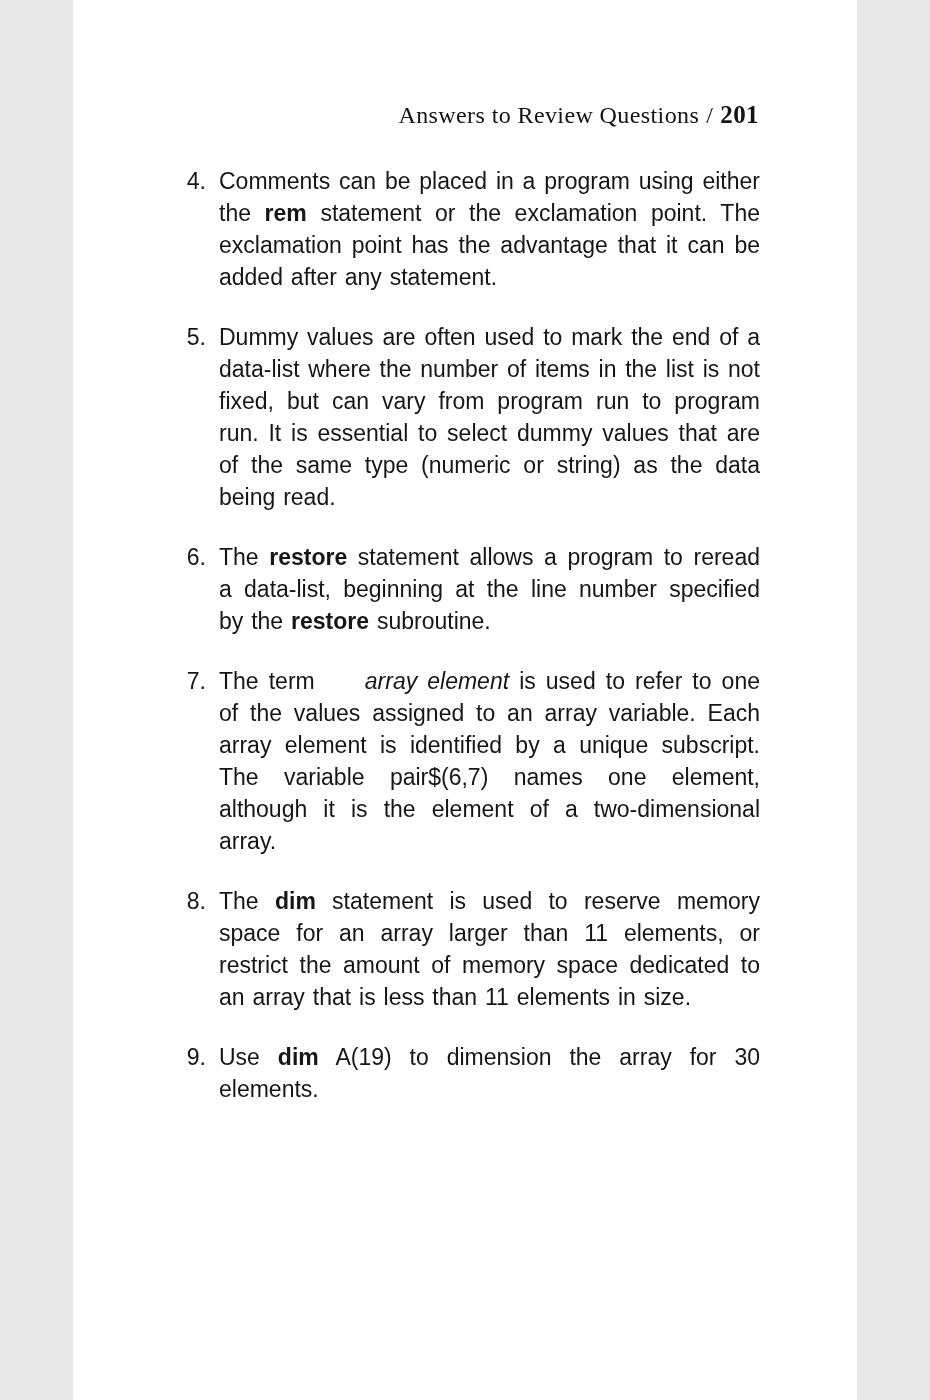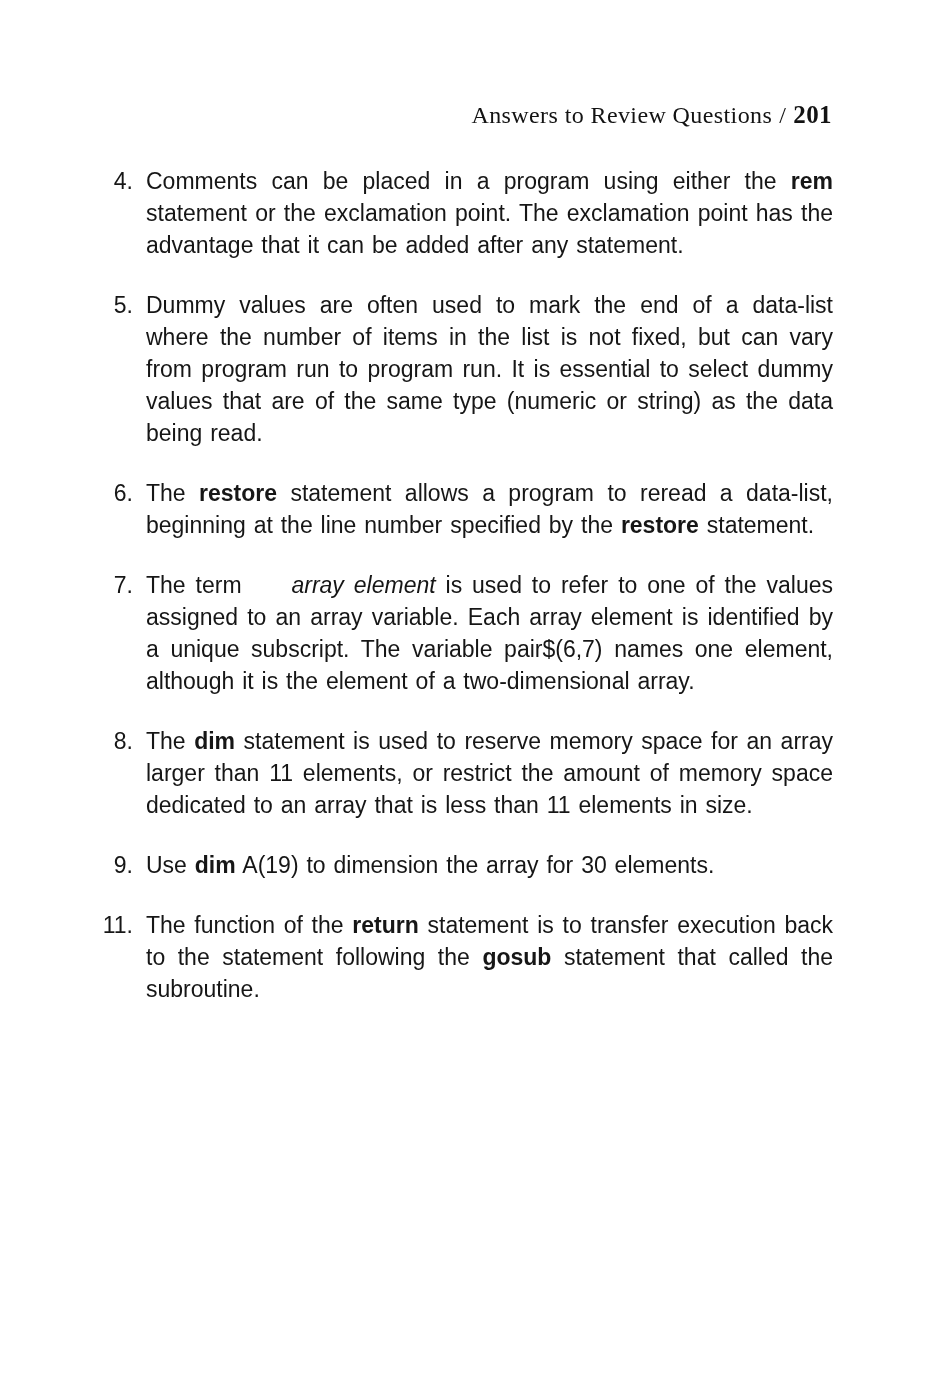--- a/index.html
+++ b/index.html
@@ -2,21 +2,21 @@
 <html><head>
 <meta charset="utf-8">
 <style>
   html, body {
     margin: 0;
     padding: 0;
     background: #e8e8e8;
   }
   .page {
     position: relative;
-    width: 930px;
+    width: 784px;
     height: 1400px;
     margin: 0 auto;
     background: #ffffff;
     color: #161616;
     font-family: "Liberation Sans", "DejaVu Sans", sans-serif;
     overflow: hidden;
     box-sizing: border-box;
   }
   .running-header {
     margin: 101px 98px 36px 0;
@@ -76,33 +76,29 @@
       <div class="item">
         <div class="num">4.</div>
         <div class="itembody"><span>Comments can be placed in a program using either the </span><b>rem</b><span> statement or the exclamation point. The exclamation point has the advantage that it can be added after any statement.</span></div>
       </div>
       <div class="item">
         <div class="num">5.</div>
         <div class="itembody"><span>Dummy values are often used to mark the end of a data-list where the number of items in the list is not fixed, but can vary from program run to program run. It is essential to select dummy values that are of the same type (numeric or string) as the data being read.</span></div>
       </div>
       <div class="item">
         <div class="num">6.</div>
-        <div class="itembody"><span>The </span><b>restore</b><span> statement allows a program to reread a data-list, beginning at the line number specified by the </span><b>restore</b><span> statement.</span></div>
+        <div class="itembody"><span>The </span><b>restore</b><span> statement allows a program to reread a data-list, beginning at the line number specified by the </span><b>restore</b><span> subroutine.</span></div>
       </div>
       <div class="item">
         <div class="num">7.</div>
         <div class="itembody"><span>The term </span><i>array element</i><span> is used to refer to one of the values assigned to an array variable. Each array element is identified by a unique subscript. The variable pair$(6,7) names one element, although it is the element of a two-dimensional array.</span></div>
       </div>
       <div class="item">
         <div class="num">8.</div>
         <div class="itembody"><span>The </span><b>dim</b><span> statement is used to reserve memory space for an array larger than 11 elements, or restrict the amount of memory space dedicated to an array that is less than 11 elements in size.</span></div>
       </div>
       <div class="item">
         <div class="num">9.</div>
         <div class="itembody"><span>Use </span><b>dim</b><span> A(19) to dimension the array for 30 elements.</span></div>
       </div>
-      <div class="item">
-        <div class="num">11.</div>
-        <div class="itembody"><span>The function of the </span><b>return</b><span> statement is to transfer execution back to the statement following the </span><b>gosub</b><span> statement that called the subroutine.</span></div>
-      </div>
     </div>
 
 </div>
 
 </body></html>

